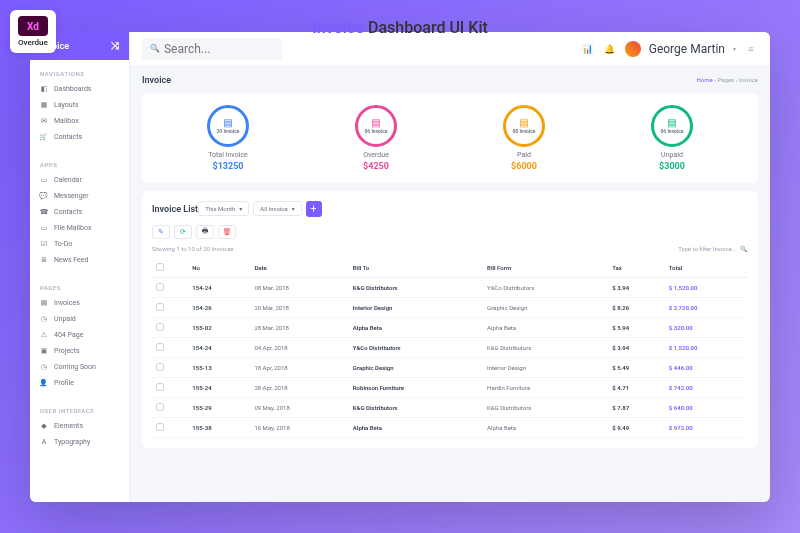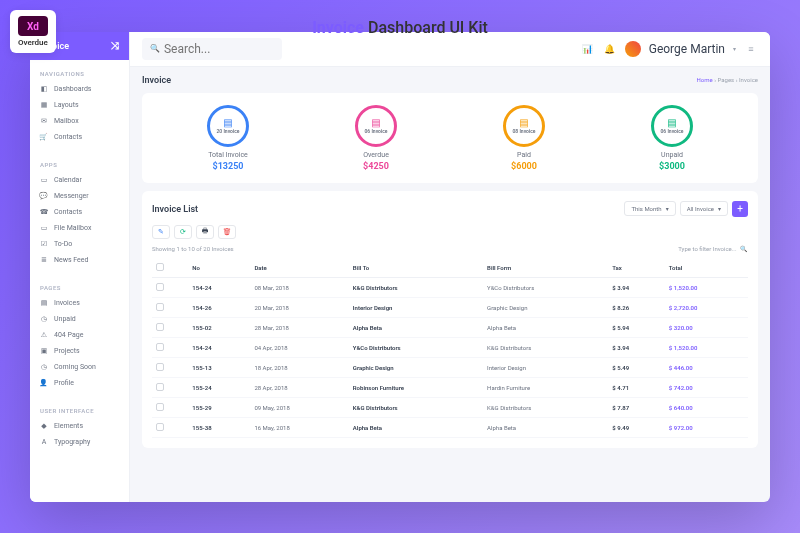--- a/index.html
+++ b/index.html
@@ -43,21 +43,21 @@
 .ring.yellow .ricon{color:#f59e0b}
 .ring.green .ricon{color:#10b981}
 .ring .rcount{font-size:5px;color:#6b7280;font-weight:600}
 .stat-label{font-size:7px;color:#6b7280;margin-bottom:2px}
 .stat-value{font-size:9px;font-weight:700}
 .stat-value.blue{color:#3b82f6}
 .stat-value.pink{color:#ec4899}
 .stat-value.yellow{color:#f59e0b}
 .stat-value.green{color:#10b981}
 .card{background:#fff;border-radius:6px;padding:10px}
-.card-header{display:flex;justify-content:space-between;align-items:center;margin-bottom:8px}
+.card-header{display:flex;align-items:center;margin-bottom:8px}
 .card-title{font-size:9px;color:#374151;font-weight:600}
 .card-controls{display:flex;gap:4px;align-items:center}
 .dropdown{border:1px solid #e5e7eb;border-radius:3px;padding:3px 6px;font-size:6px;color:#6b7280;cursor:pointer;display:flex;align-items:center;gap:4px}
 .add-btn{background:#7c5cff;color:#fff;width:16px;height:16px;border-radius:3px;display:flex;align-items:center;justify-content:center;cursor:pointer;font-size:10px}
 .toolbar{display:flex;gap:4px;margin-bottom:6px}
 .tool-btn{border:1px solid #e5e7eb;border-radius:3px;width:18px;height:14px;display:flex;align-items:center;justify-content:center;cursor:pointer;font-size:7px}
 .tool-btn.blue{color:#3b82f6}
 .tool-btn.green{color:#10b981}
 .tool-btn.dark{color:#374151}
 .tool-btn.red{color:#ef4444}

